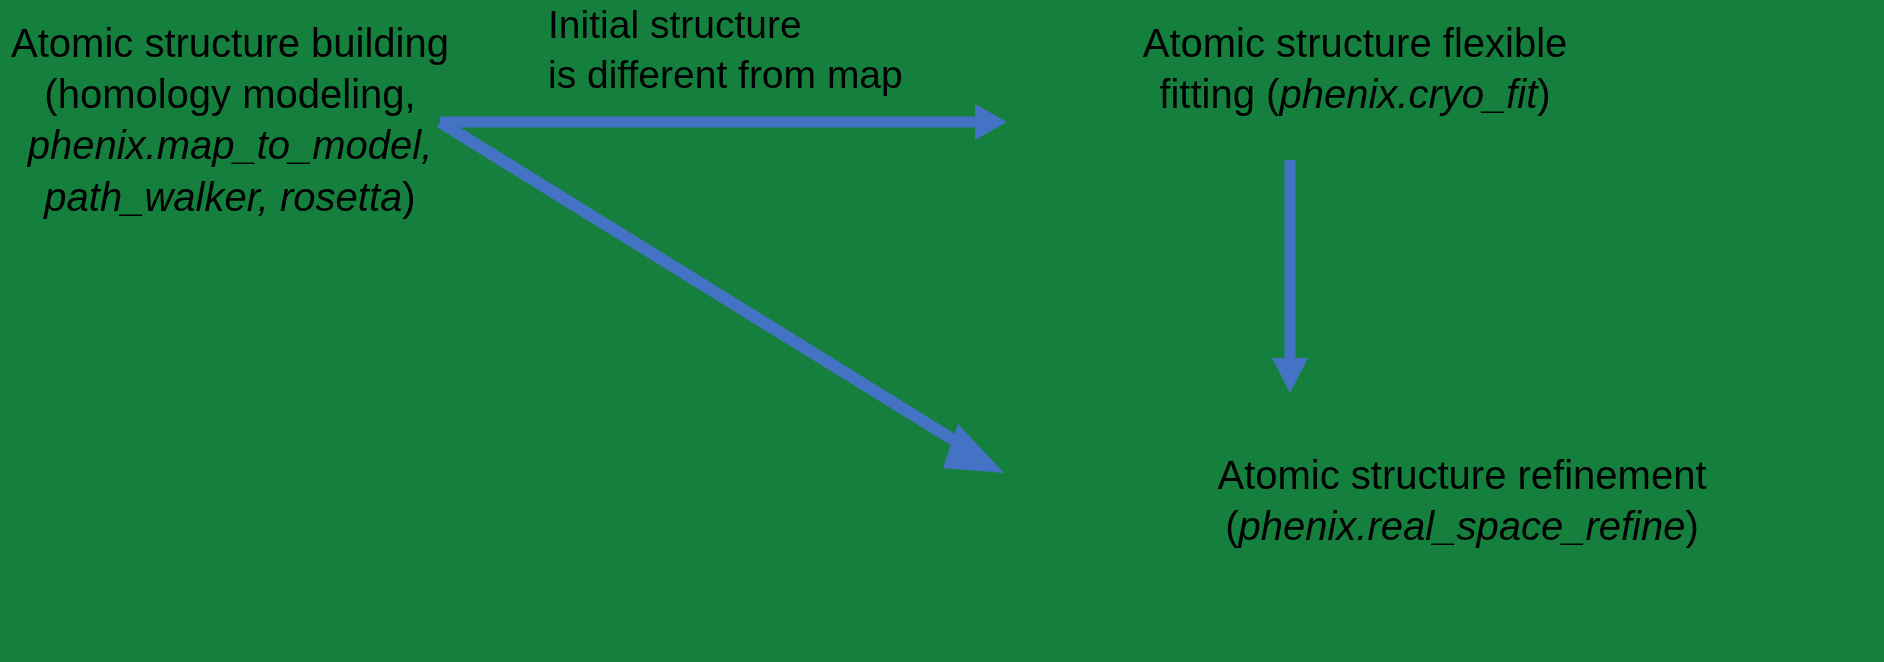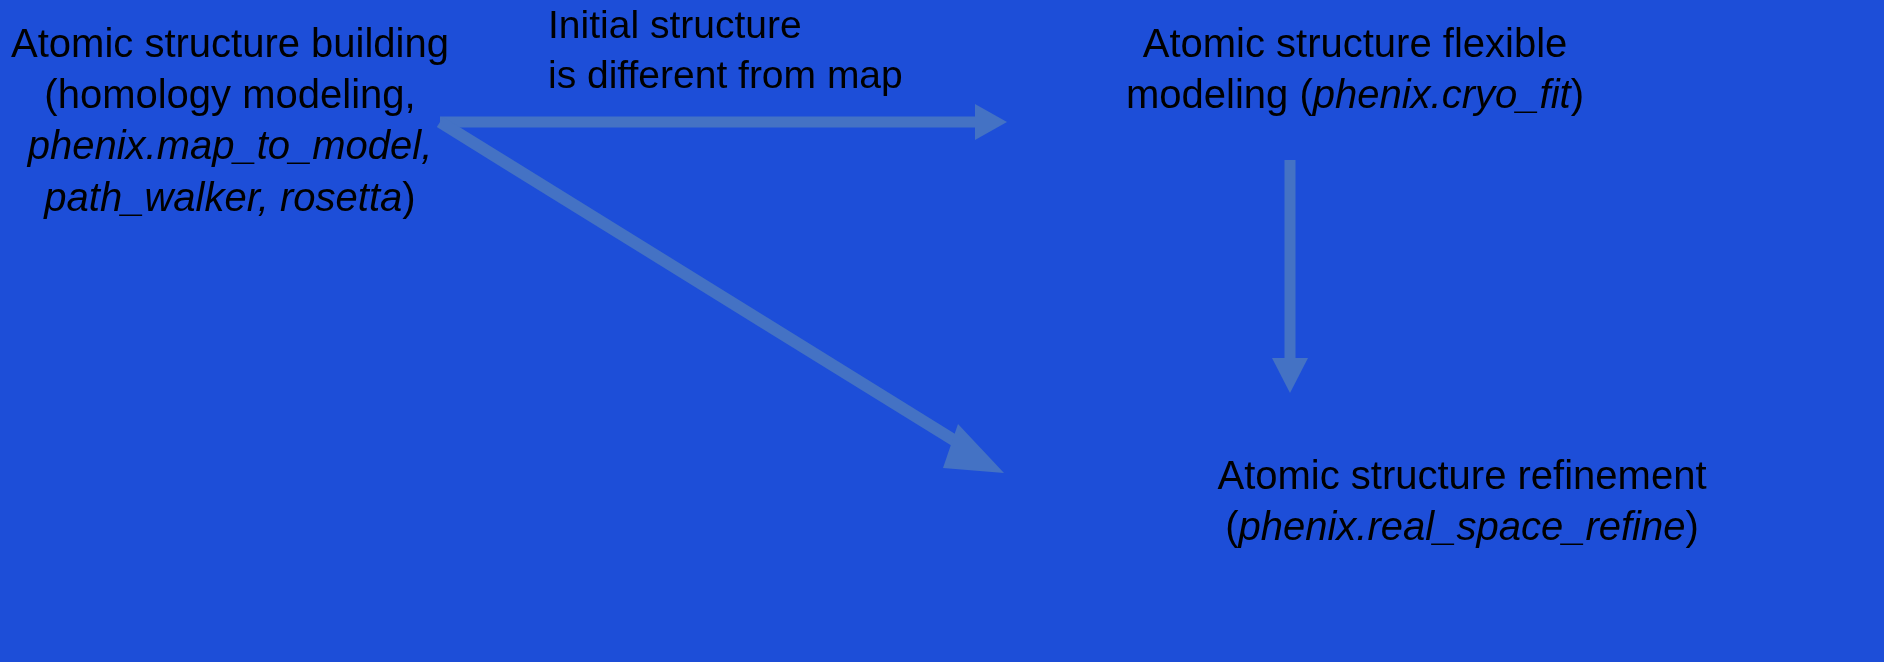--- a/index.html
+++ b/index.html
@@ -4,21 +4,21 @@
 <style>
   html, body {
     margin: 0;
     padding: 0;
     background: #ffffff;
   }
   #canvas {
     position: relative;
     width: 1884px;
     height: 662px;
-    background: #1d4ed8;
+    background: #15803d;
     font-family: "Liberation Sans", sans-serif;
     color: #000000;
     overflow: hidden;
   }
   .node {
     position: absolute;
     text-align: center;
     font-size: 40px;
     line-height: 1.28;
     color: #000000;
@@ -73,21 +73,21 @@
       <polygon points="1272,358 1308,358 1290,393" fill="#4472C4"></polygon>
     </g>
   </svg>
 
   <div class="node" id="node-building"><span>Atomic structure building</span>
 <span>(homology modeling,</span>
 <span class="ital">phenix.map_to_model,</span>
 <span class="ital">path_walker, rosetta</span><span>)</span></div>
 
   <div class="node" id="node-fitting"><span>Atomic structure flexible</span>
-<span>modeling (</span><span class="ital">phenix.cryo_fit</span><span>)</span></div>
+<span>fitting (</span><span class="ital">phenix.cryo_fit</span><span>)</span></div>
 
   <div class="node" id="node-refine"><span>Atomic structure refinement</span>
 <span>(</span><span class="ital">phenix.real_space_refine</span><span>)</span></div>
 
   <div class="edge-label" id="label-different"><span>Initial structure</span>
 <span>is different from map</span></div>
 
 
 </div>
 

